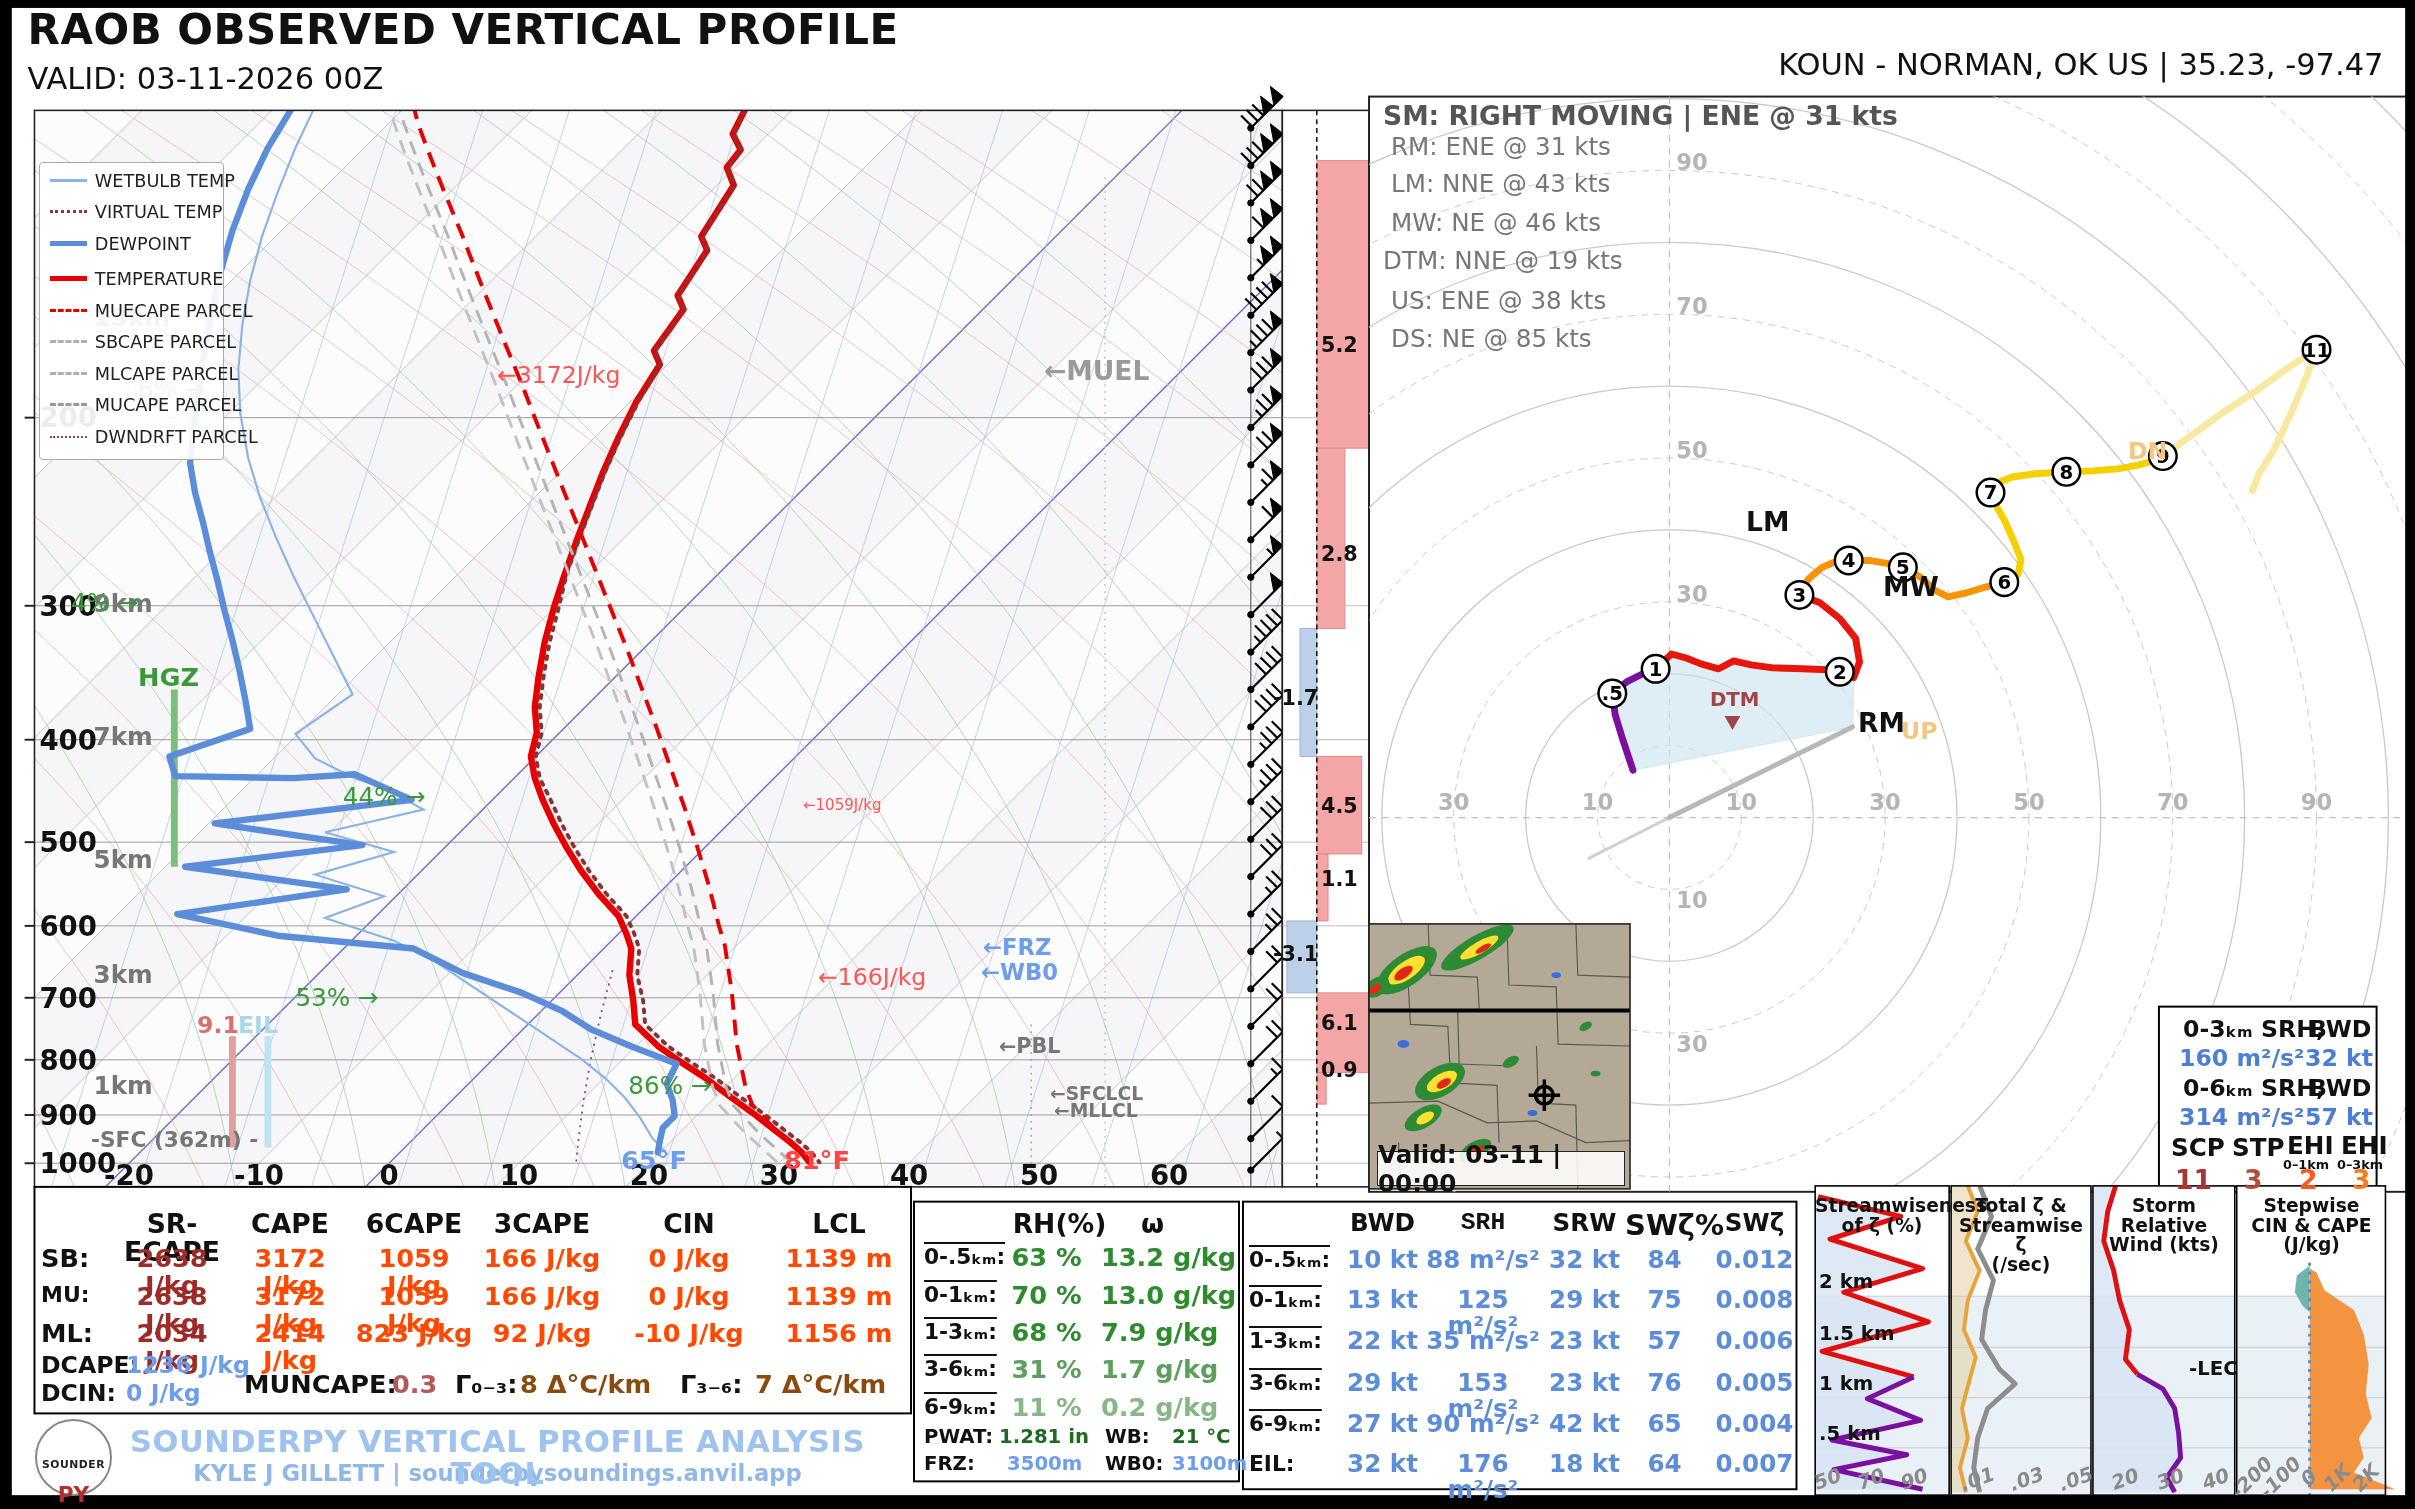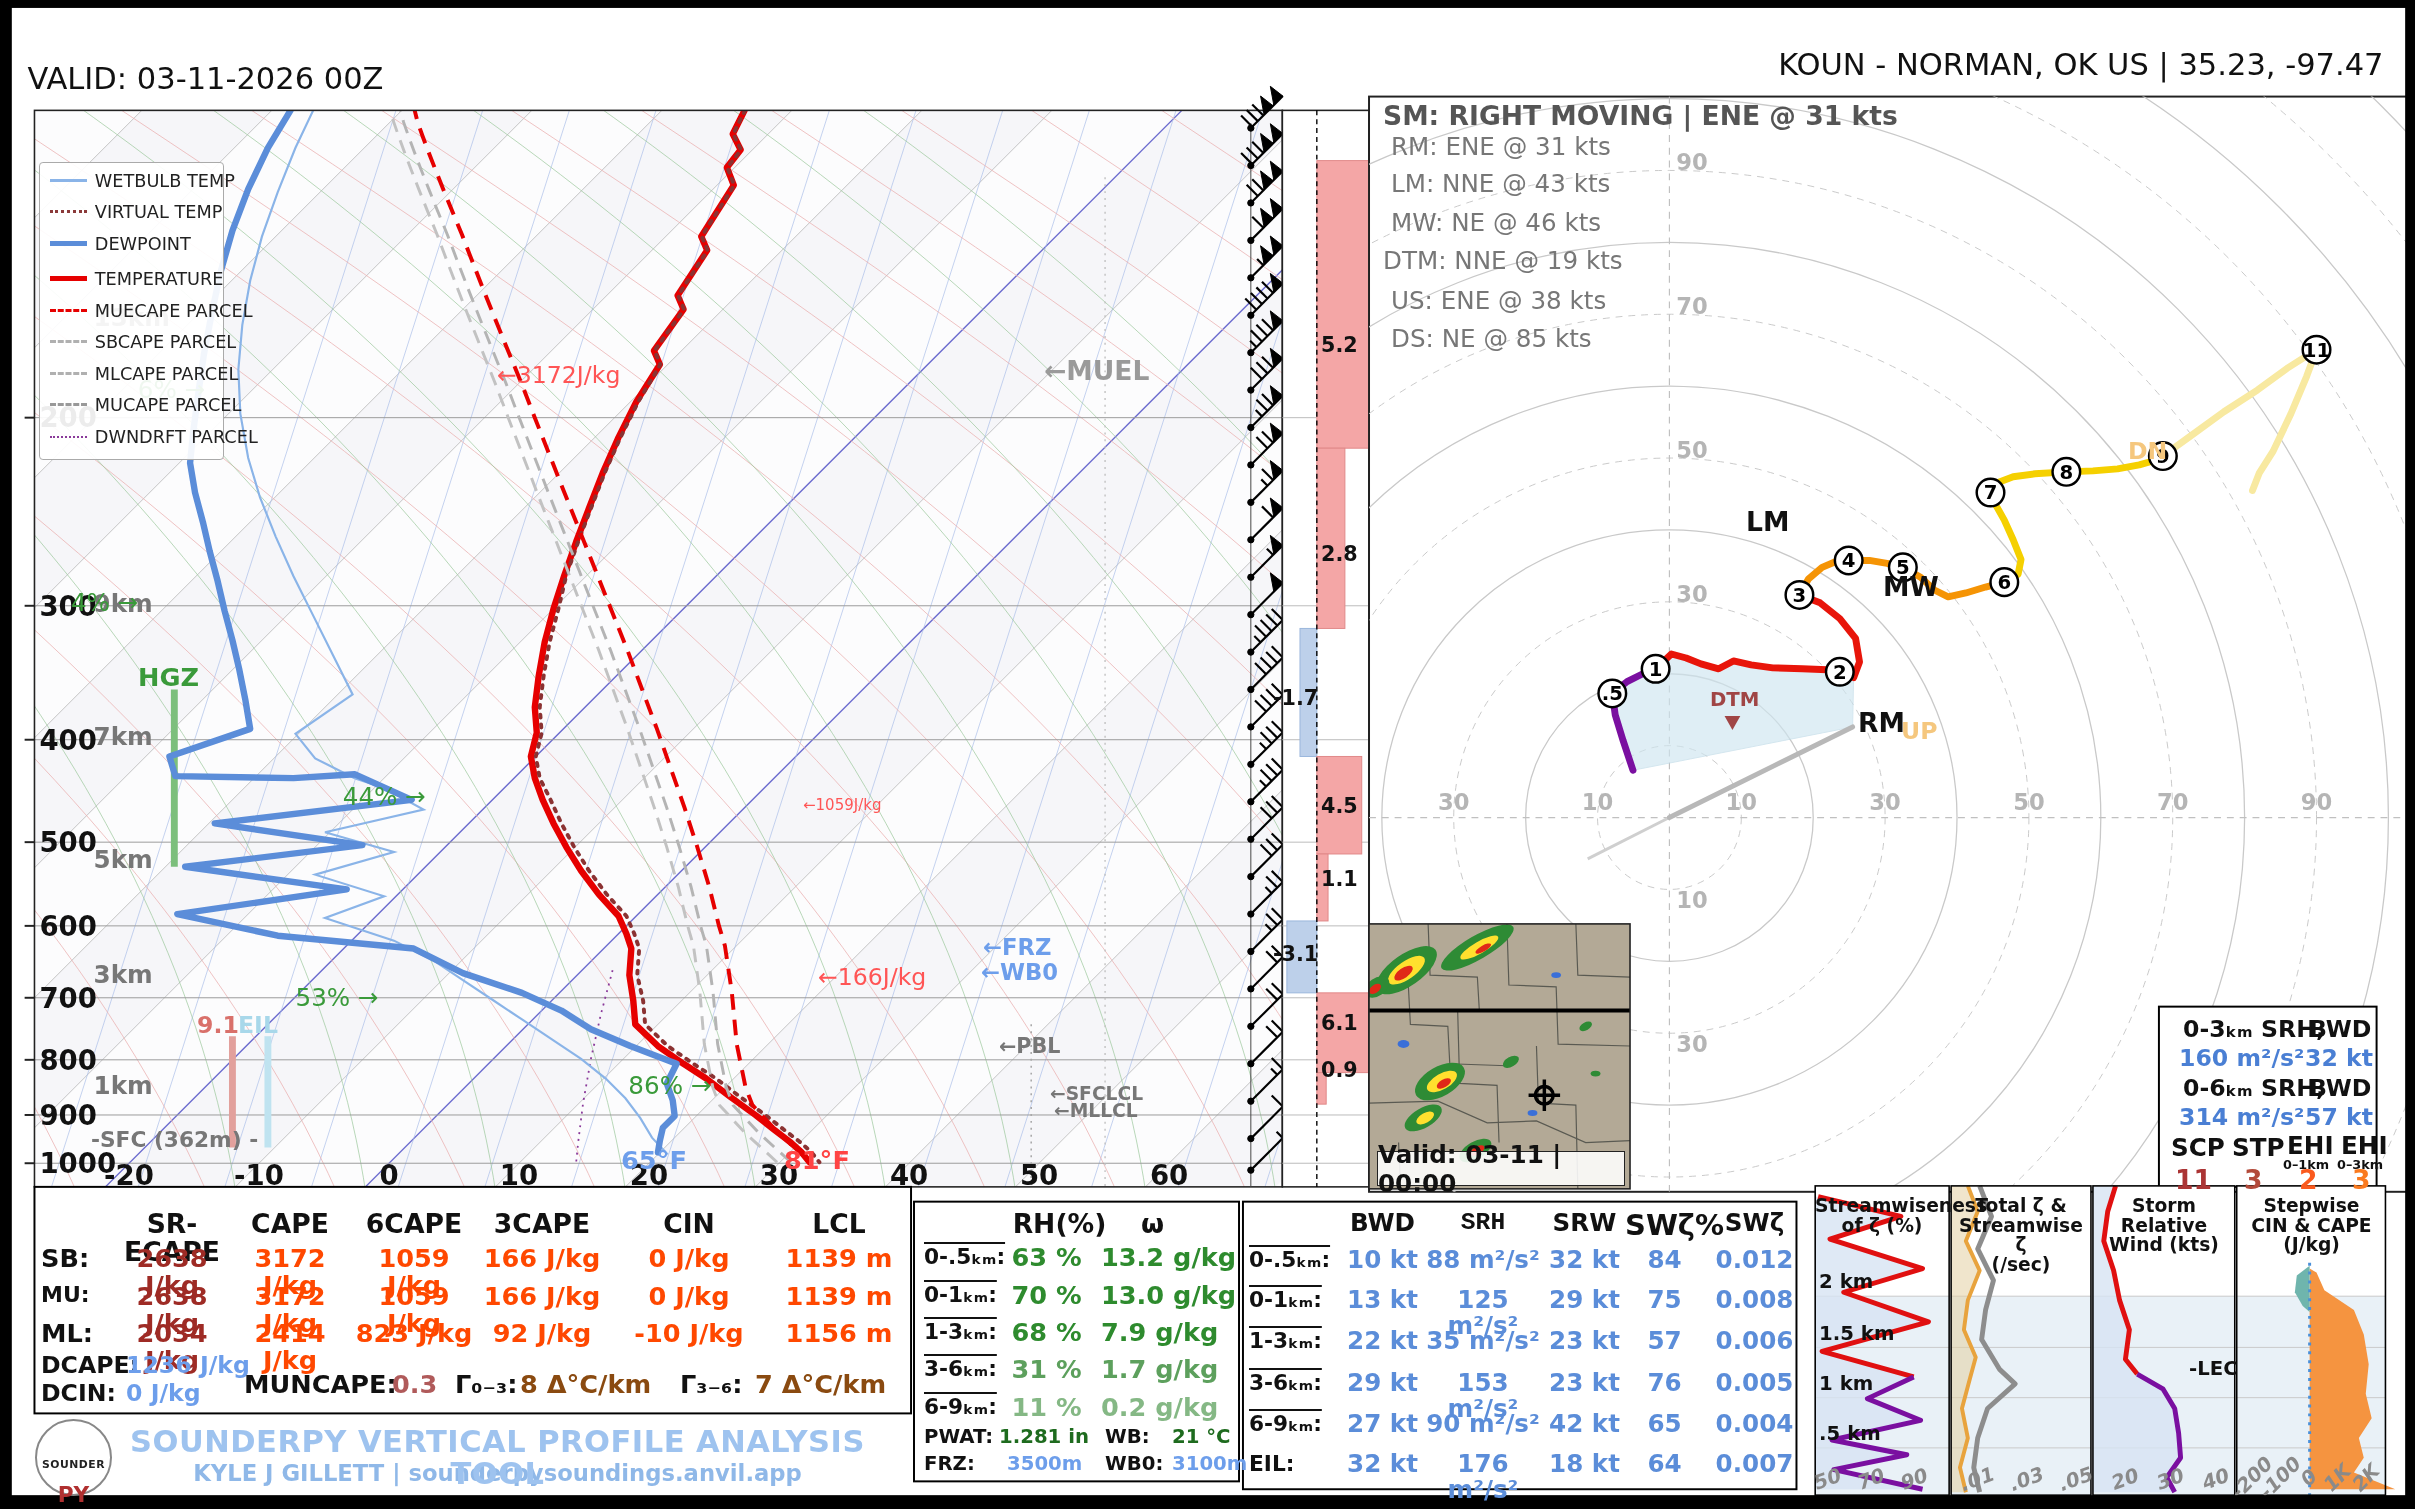--- a/index.html
+++ b/index.html
@@ -527,20 +527,21 @@
       <text x="2349" y="1505" font-size="20px" font-weight="bold" font-style="italic" fill="#8a8a8a" text-anchor="middle" transform="rotate(-45 2349 1505)">0</text>
       <text x="2378" y="1505" font-size="20px" font-weight="bold" font-style="italic" fill="#8a8a8a" text-anchor="middle" transform="rotate(-45 2378 1505)">1K</text>
       <text x="2407" y="1505" font-size="20px" font-weight="bold" font-style="italic" fill="#8a8a8a" text-anchor="middle" transform="rotate(-45 2407 1505)">2K</text>
       <text x="1847" y="1308" font-size="20px" font-weight="bold" fill="#111">2 km</text>
       <text x="1847" y="1360" font-size="20px" font-weight="bold" fill="#111">1.5 km</text>
       <text x="1847" y="1411" font-size="20px" font-weight="bold" fill="#111">1 km</text>
       <text x="1847" y="1462" font-size="20px" font-weight="bold" fill="#111">.5 km</text>
       <rect x="10" y="6" width="2434" height="1514" fill="none" stroke="#000" stroke-width="4"></rect>
     </svg>
 
+<div class="abs b blk" style="left:27.6px;top:7.9px;font-size:42px;letter-spacing:0.5px;">RAOB OBSERVED VERTICAL PROFILE</div>
 <div class="abs blk" style="left:27.6px;top:63px;font-size:30.5px;">VALID: 03-11-2026 00Z</div>
 <div class="abs blk rt" style="right:31.5px;top:49px;font-size:30.5px;width:887px;">KOUN - NORMAN, OK US | 35.23, -97.47</div>
 
 <div id="legend">
   <div class="lrow" style="top:7.9px;">
         <div class="sw sw0"></div>
         <span>WETBULB TEMP</span>
       </div>
   <div class="lrow" style="top:39px;">
         <div class="sw sw1"></div>

